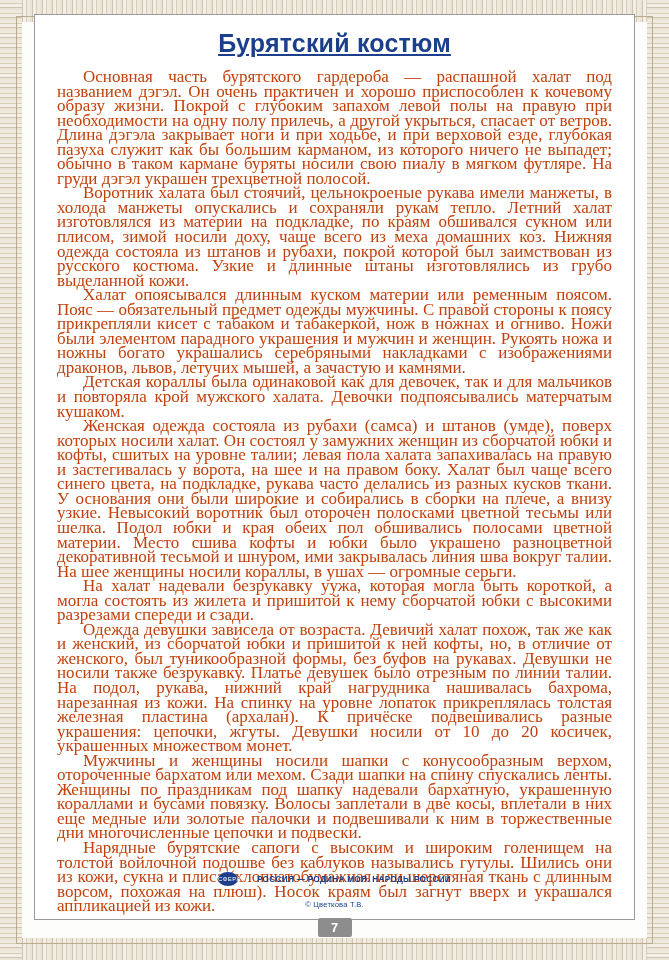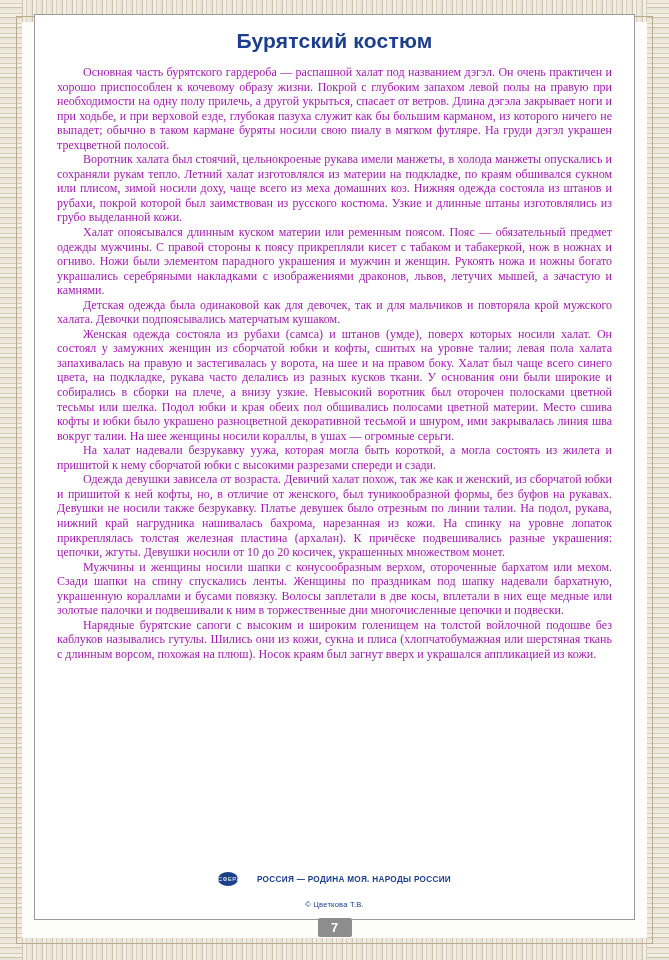--- a/index.html
+++ b/index.html
@@ -66,33 +66,34 @@
     width: 601px;
     height: 906px;
     border: 1px solid #9a9a9a;
     background: #ffffff;
     box-sizing: border-box;
     padding: 10px 22px 6px 22px;
   }
 
   h1.title {
     font-family: "Liberation Sans", sans-serif;
-    font-size: 21px;
+    font-size: 25px;
     font-weight: bold;
     color: #1b3f8b;
     text-align: center;
     margin: 4px 0 12px 0;
     letter-spacing: .2px;
+    text-decoration: underline;
   }
 
   .body-text {
-    font-size: 12px;
+    font-size: 17px;
     line-height: 14.55px;
     text-align: justify;
-    color: #a21caf;
+    color: #c2410c;
     hyphens: auto;
   }
   .body-text p {
     margin: 0 0 0 0;
     text-indent: 26px;
   }
   .body-text p + p { margin-top: 0px; }
 
   
   .footer {
@@ -165,21 +166,21 @@
   <div class="orn-band orn-right"></div>
   <div class="orn-inner-line"></div>
 
   <div class="content-frame">
     <h1 class="title">Бурятский костюм</h1>
 
     <div class="body-text">
       <p>Основная часть бурятского гардероба — распашной халат под названием дэгэл. Он очень практичен и хорошо приспособлен к кочевому образу жизни. Покрой с глубоким запахом левой полы на правую при необходимости на одну полу прилечь, а другой укрыться, спасает от ветров. Длина дэгэла закрывает ноги и при ходьбе, и при верховой езде, глубокая пазуха служит как бы большим карманом, из которого ничего не выпадет; обычно в таком кармане буряты носили свою пиалу в мягком футляре. На груди дэгэл украшен трехцветной полосой.</p>
       <p>Воротник халата был стоячий, цельнокроеные рукава имели манжеты, в холода манжеты опускались и сохраняли рукам тепло. Летний халат изготовлялся из материи на подкладке, по краям обшивался сукном или плисом, зимой носили доху, чаще всего из меха домашних коз. Нижняя одежда состояла из штанов и рубахи, покрой которой был заимствован из русского костюма. Узкие и длинные штаны изготовлялись из грубо выделанной кожи.</p>
       <p>Халат опоясывался длинным куском материи или ременным поясом. Пояс — обязательный предмет одежды мужчины. С правой стороны к поясу прикрепляли кисет с табаком и табакеркой, нож в ножнах и огниво. Ножи были элементом парадного украшения и мужчин и женщин. Рукоять ножа и ножны богато украшались серебряными накладками с изображениями драконов, львов, летучих мышей, а зачастую и камнями.</p>
-      <p>Детская одежда была одинаковой как для девочек, так и для мальчиков и повторяла крой мужского халата. Девочки подпоясывались матерчатым кушаком.</p>
+      <p>Детская кораллы была одинаковой как для девочек, так и для мальчиков и повторяла крой мужского халата. Девочки подпоясывались матерчатым кушаком.</p>
       <p>Женская одежда состояла из рубахи (самса) и штанов (умде), поверх которых носили халат. Он состоял у замужних женщин из сборчатой юбки и кофты, сшитых на уровне талии; левая пола халата запахивалась на правую и застегивалась у ворота, на шее и на правом боку. Халат был чаще всего синего цвета, на подкладке, рукава часто делались из разных кусков ткани. У основания они были широкие и собирались в сборки на плече, а внизу узкие. Невысокий воротник был оторочен полосками цветной тесьмы или шелка. Подол юбки и края обеих пол обшивались полосами цветной материи. Место сшива кофты и юбки было украшено разноцветной декоративной тесьмой и шнуром, ими закрывалась линия шва вокруг талии. На шее женщины носили кораллы, в ушах — огромные серьги.</p>
       <p>На халат надевали безрукавку уужа, которая могла быть короткой, а могла состоять из жилета и пришитой к нему сборчатой юбки с высокими разрезами спереди и сзади.</p>
       <p>Одежда девушки зависела от возраста. Девичий халат похож, так же как и женский, из сборчатой юбки и пришитой к ней кофты, но, в отличие от женского, был туникообразной формы, без буфов на рукавах. Девушки не носили также безрукавку. Платье девушек было отрезным по линии талии. На подол, рукава, нижний край нагрудника нашивалась бахрома, нарезанная из кожи. На спинку на уровне лопаток прикреплялась толстая железная пластина (архалан). К причёске подвешивались разные украшения: цепочки, жгуты. Девушки носили от 10 до 20 косичек, украшенных множеством монет.</p>
       <p>Мужчины и женщины носили шапки с конусообразным верхом, отороченные бархатом или мехом. Сзади шапки на спину спускались ленты. Женщины по праздникам под шапку надевали бархатную, украшенную кораллами и бусами повязку. Волосы заплетали в две косы, вплетали в них еще медные или золотые палочки и подвешивали к ним в торжественные дни многочисленные цепочки и подвески.</p>
       <p>Нарядные бурятские сапоги с высоким и широким голенищем на толстой войлочной подошве без каблуков назывались гутулы. Шились они из кожи, сукна и плиса (хлопчатобумажная или шерстяная ткань с длинным ворсом, похожая на плюш). Носок краям был загнут вверх и украшался аппликацией из кожи.</p>
     </div>
 
     <div class="footer">
       <div class="footer-row">
         <span class="logo-badge">СФЕРА</span>

